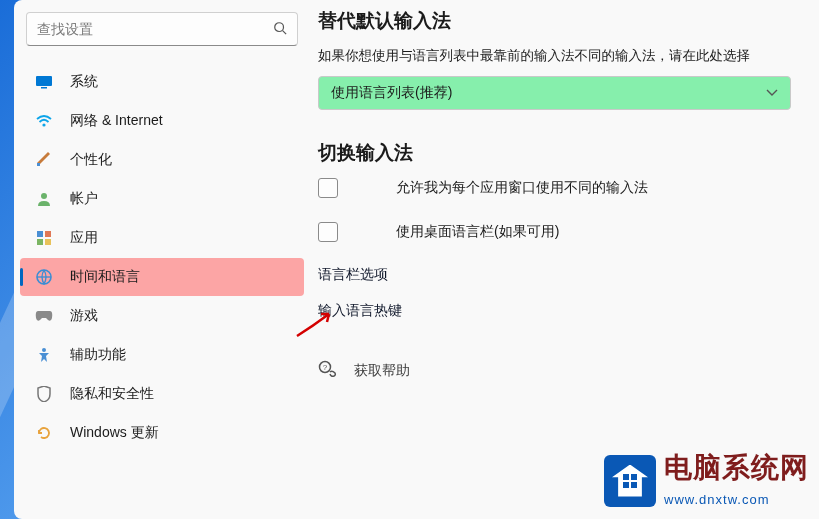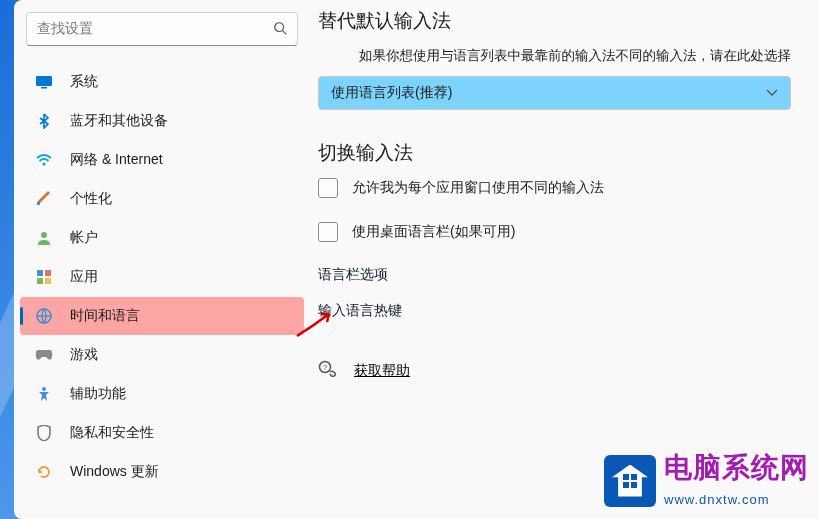--- a/index.html
+++ b/index.html
@@ -39,21 +39,20 @@
     align-items: center;
     padding: 0 10px;
   }
   .search-box input {
     flex: 1;
     border: none;
     outline: none;
     background: transparent;
     font-size: 14px;
     color: #555;
-    font-family: Liberation Serif, serif;
   }
   .search-box input::placeholder { color: #7a7a7a; }
   .search-box .sicon { color: #555; font-size: 14px; }
   .nav { flex: 1; overflow-y: auto; padding: 4px 0; }
   .nav-item {
     display: flex;
     align-items: center;
     height: 38px;
     padding: 0 14px;
     margin: 1px 6px;
@@ -83,53 +82,53 @@
     justify-content: center;
     font-size: 16px;
   }
   .content {
     flex: 1;
     padding: 8px 28px 8px 8px;
     overflow-y: auto;
   }
   h2.section-title {
     font-size: 19px;
-    font-weight: 400;
+    font-weight: 700;
     color: #1b1b1b;
     margin-bottom: 12px;
   }
   .sub-text {
     font-size: 13.5px;
     color: #1b1b1b;
     margin-bottom: 10px;
     line-height: 1.5;
-    text-align: right;
   }
   .dropdown {
     width: 100%;
     height: 34px;
     border: 1px solid #c9c9c9;
     border-radius: 4px;
-    background: #7dd3fc;
+    background: #86efac;
     display: flex;
     align-items: center;
     justify-content: space-between;
     padding: 0 12px;
     font-size: 14px;
     color: #1b1b1b;
     cursor: pointer;
     margin-bottom: 30px;
   }
   .dropdown .chev { color: #555; font-size: 11px; }
   .checkbox-row {
     display: flex;
     align-items: center;
     margin-bottom: 24px;
     font-size: 14px;
     color: #1b1b1b;
+    gap: 44px;
   }
   .checkbox-row .cb {
     width: 20px;
     height: 20px;
     border: 1px solid #8a8a8a;
     border-radius: 3px;
     margin-right: 14px;
     background: #fdfdfd;
   }
   .link-row {
@@ -143,21 +142,21 @@
     align-items: center;
     margin-top: 40px;
     font-size: 14px;
   }
   .help-row .hicon {
     width: 22px;
     height: 22px;
     margin-right: 14px;
     color: #555;
   }
-  .help-row .htext { color: #000000; cursor: pointer; text-decoration: underline; }
+  .help-row .htext { color: #404040; cursor: pointer; }
   .arrow {
     position: absolute;
     left: 295px;
     top: 308px;
     width: 40px;
     height: 30px;
     pointer-events: none;
   }
   .watermark {
     position: absolute;
@@ -182,21 +181,21 @@
     position: absolute;
     width: 36px;
     height: 32px;
     background: #fff;
     clip-path: polygon(50% 0, 100% 40%, 83% 40%, 83% 100%, 17% 100%, 17% 40%, 0 40%);
   }
   .wm-text { margin-left: 8px; }
   .wm-text .t1 {
     font-size: 28px;
     font-weight: 700;
-    color: #a21caf;
+    color: #7f1d1d;
     line-height: 1;
     letter-spacing: 1px;
   }
   .wm-text .t2 {
     font-size: 13px;
     color: #0a58b5;
     letter-spacing: 1px;
     margin-top: 10px;
   }
   
@@ -220,28 +219,20 @@
     </div>
     <div class="nav">
       <div class="nav-item">
         <span class="nav-icon">
             <svg width="18" height="18" viewBox="0 0 18 18">
               <rect x="1" y="3" width="16" height="10" rx="1" fill="#0078d4"></rect>
               <rect x="6" y="14" width="6" height="1.5" fill="#0078d4"></rect>
             </svg>
           </span>
         <span>系统</span>
-      </div>
-      <div class="nav-item">
-        <span class="nav-icon">
-            <svg width="16" height="16" viewBox="0 0 16 16">
-              <path d="M8 1 L12 5 L8 8 L12 11 L8 15 L8 1 M4 5 L8 8 M4 11 L8 8" fill="none" stroke="#0078d4" stroke-width="1.6"></path>
-            </svg>
-          </span>
-        <span>蓝牙和其他设备</span>
       </div>
       <div class="nav-item">
         <span class="nav-icon">
             <svg width="18" height="18" viewBox="0 0 18 18">
               <path d="M2 7 Q9 1 16 7" fill="none" stroke="#0ea5e9" stroke-width="1.8"></path>
               <path d="M4.5 10 Q9 5.5 13.5 10" fill="none" stroke="#0ea5e9" stroke-width="1.8"></path>
               <circle cx="9" cy="13" r="1.6" fill="#0ea5e9"></circle>
             </svg>
           </span>
         <span>网络 &amp; Internet</span>

